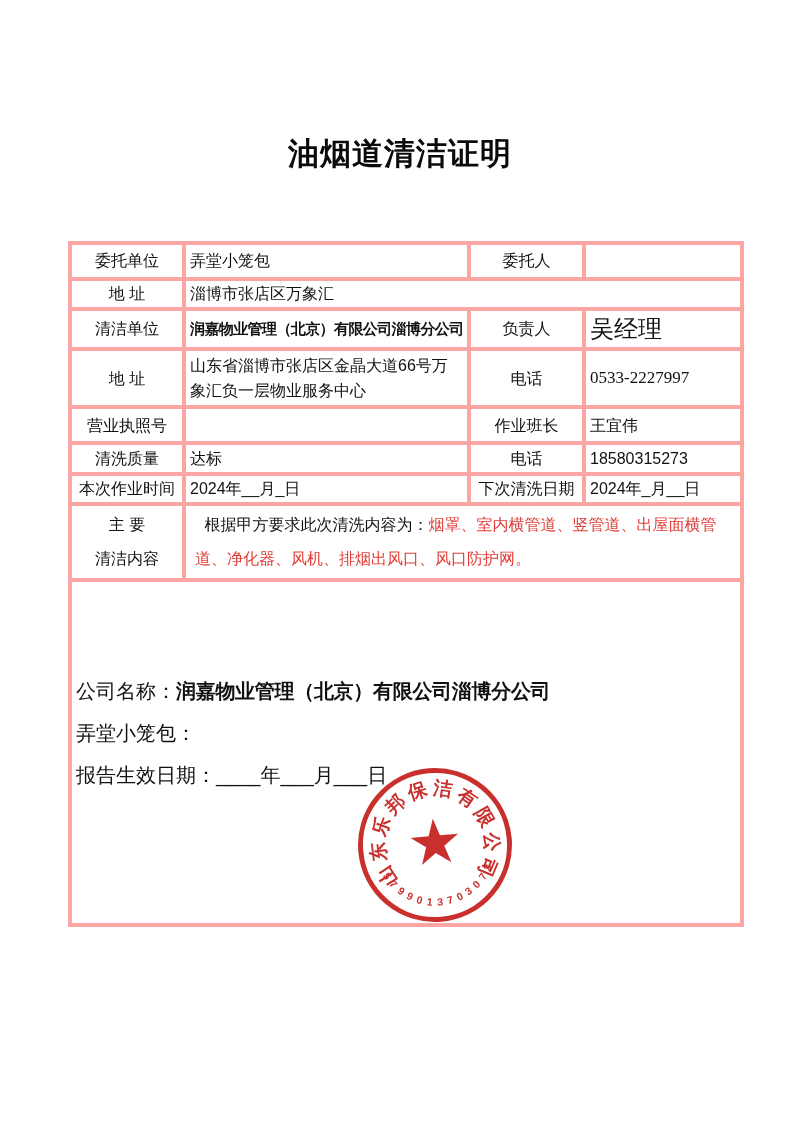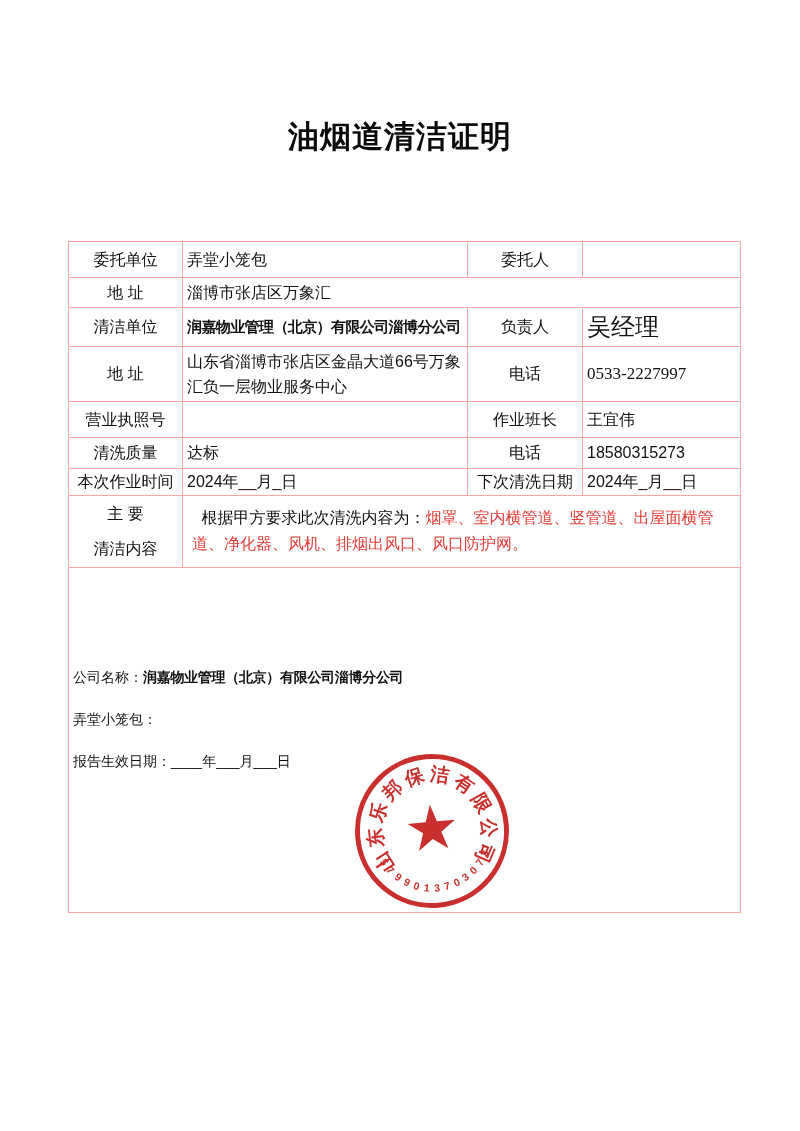--- a/index.html
+++ b/index.html
@@ -10,39 +10,39 @@
   }
   .page {
     position: relative;
     width: 800px;
     height: 1131px;
     background: #ffffff;
     overflow: hidden;
   }
   .title {
     position: absolute;
-    top: 116px; left: 0;
+    top: 133px; left: 0;
     width: 100%;
     margin: 0;
     text-align: center;
     font-size: 31px;
     font-weight: 700;
     letter-spacing: 1px;
     color: #0a0a0a;
   }
   table.cert-table {
     position: absolute;
     left: 68px; top: 241px;
     width: 672px;
     border-collapse: collapse;
     table-layout: fixed;
     font-size: 16px;
   }
   .cert-table td {
-    border: 1px solid #fca5a5;
+    border: 4px solid #fca5a5;
     padding: 2px 4px;
     vertical-align: middle;
     line-height: 1.35;
     overflow: hidden;
   }
   .lbl { text-align: center; }
   .center { }
   .left { text-align: left; padding-left: 7px; }
   .bold-company {
     font-weight: 700;
@@ -54,40 +54,40 @@
   }
   .big-name { font-size: 24px; }
   .serif-num {
     font-family: "Liberation Serif", "DejaVu Serif", serif;
     font-size: 17px;
   }
   .two-line-label div { line-height: 1.1; }
   .two-line-label .gap { margin-top: 17px; }
   .content-para {
     margin: 0;
-    line-height: 26px;
+    line-height: 34px;
     text-align: left;
     padding: 0 4px 0 5px;
     text-indent: 0.6em;
   }
   .content-para.promise {
     line-height: 25px;
     text-indent: 2em;
     padding-right: 2px;
   }
   .red-text { color: #e23c36; }
   .footer-cell {
     position: relative;
     vertical-align: top;
   }
   .footer-text {
     position: absolute;
     left: 4px; top: 98px;
     text-align: left;
-    font-size: 14px;
+    font-size: 20px;
   }
   .footer-text p { margin: 0 0 20px 0; line-height: 22px; }
   .footer-text .company-v { font-weight: 700; letter-spacing: -0.3px; }
   
   .stamp {
     position: absolute;
     left: 286px; top: 186px;
     width: 154px; height: 154px;
     transform: rotate(-5deg);
     opacity: 0.93;

